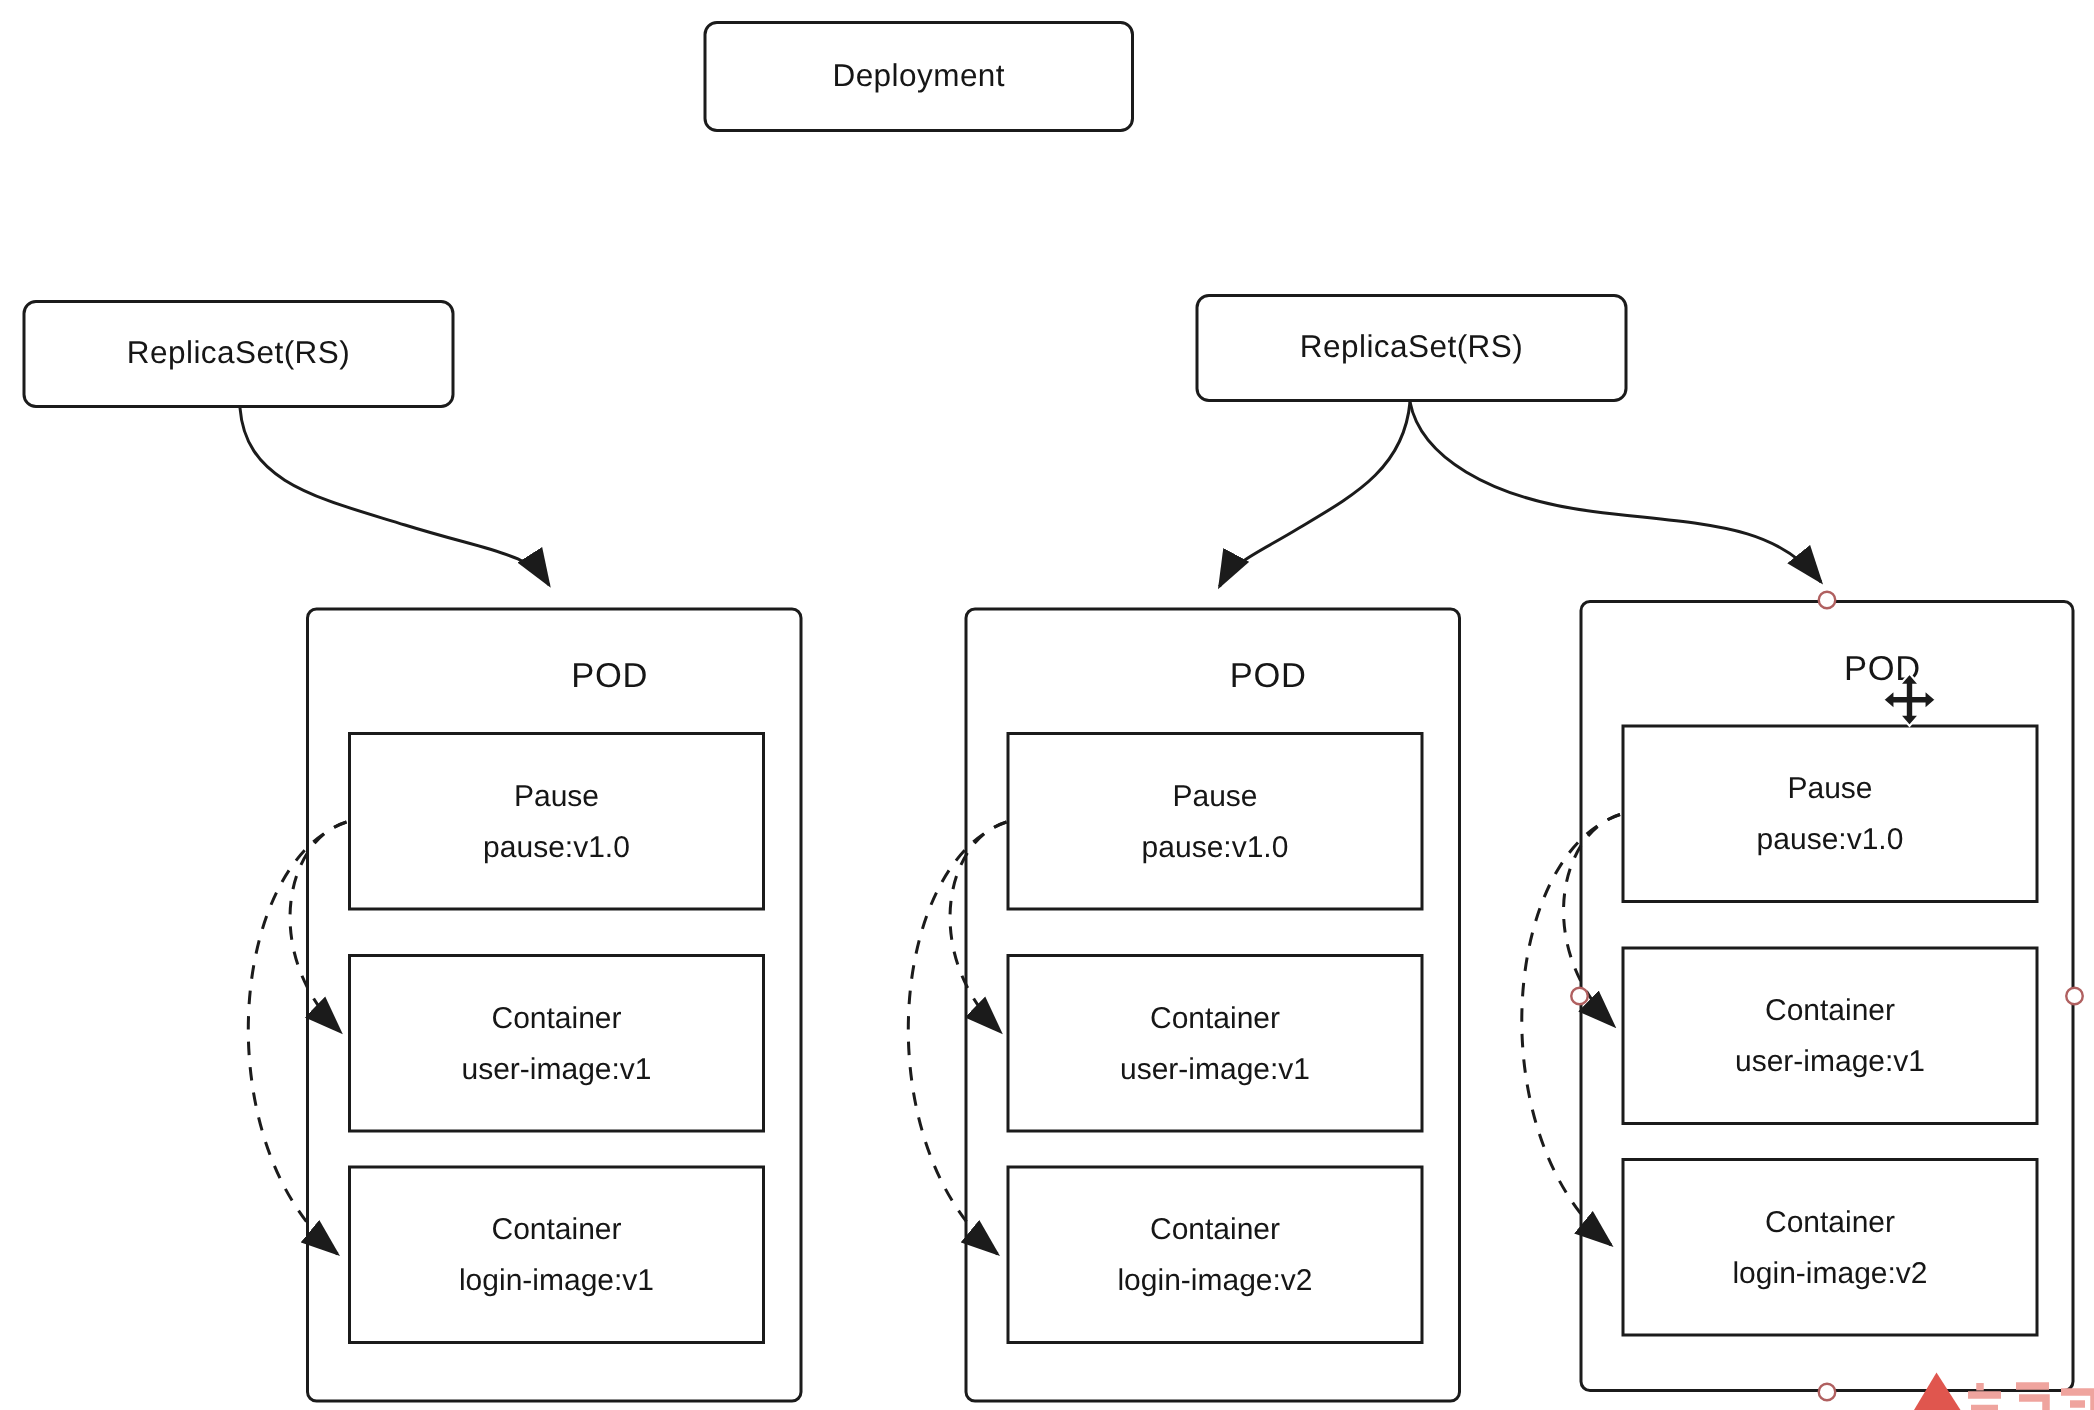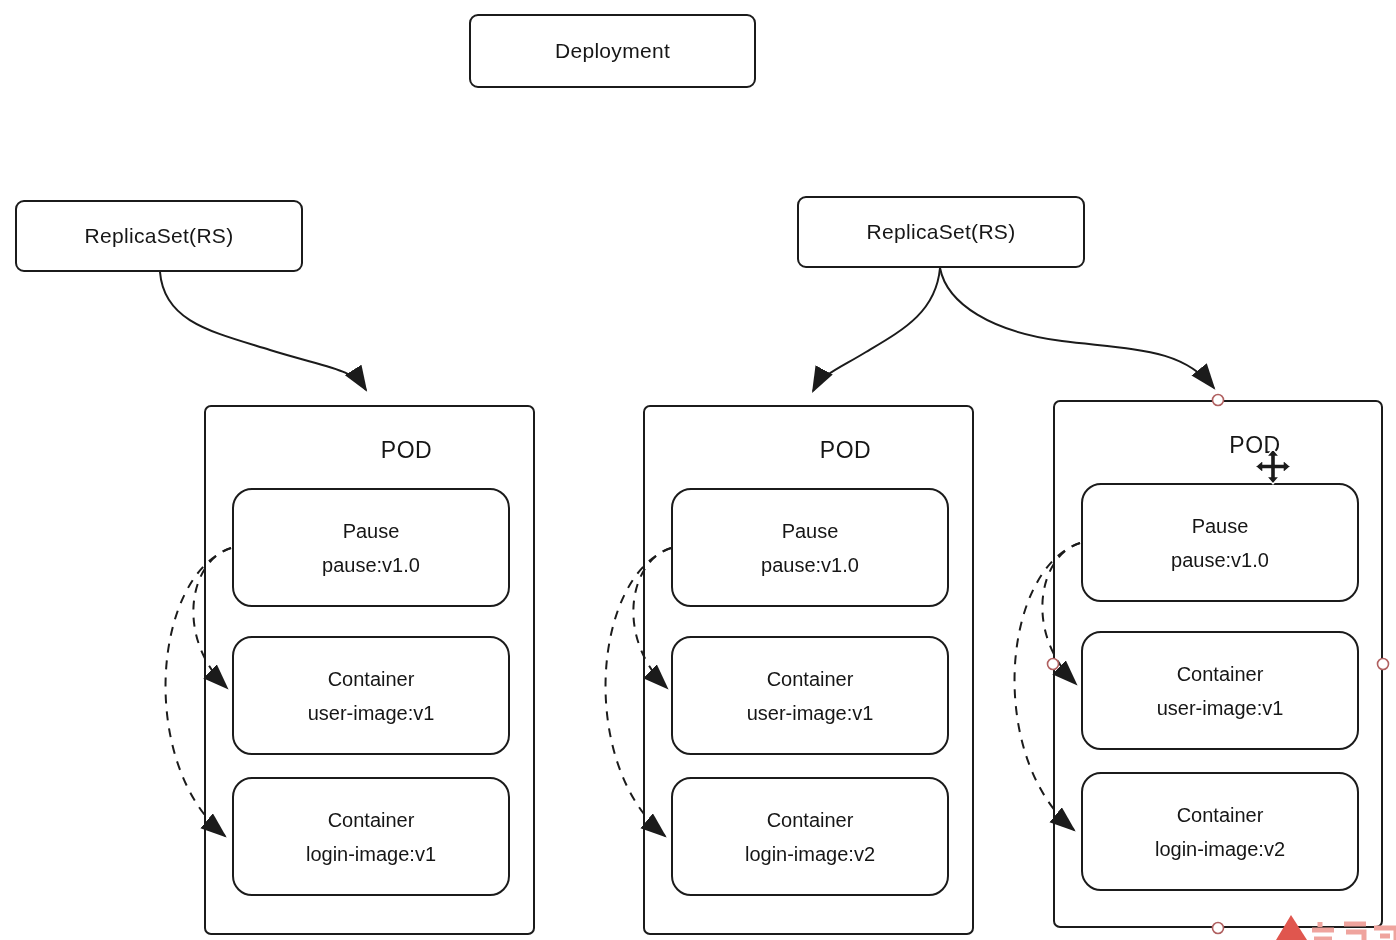--- a/index.html
+++ b/index.html
@@ -44,21 +44,21 @@
     letter-spacing: 0.5px;
     padding-left: 37px;
   }
   .inner {
     position: absolute;
     left: 26px;
     width: 278px;
     height: 119px;
     box-sizing: border-box;
     border: 2px solid #1b1b1b;
-    border-radius: 20px;
+    border-radius: 0;
     background: #ffffff;
     display: flex;
     flex-direction: column;
     align-items: center;
     justify-content: center;
     font-size: 20px;
     line-height: 34px;
   }
   .inner.pause-box   { top: 81px; }
   .inner.container-1 { top: 229px; }

